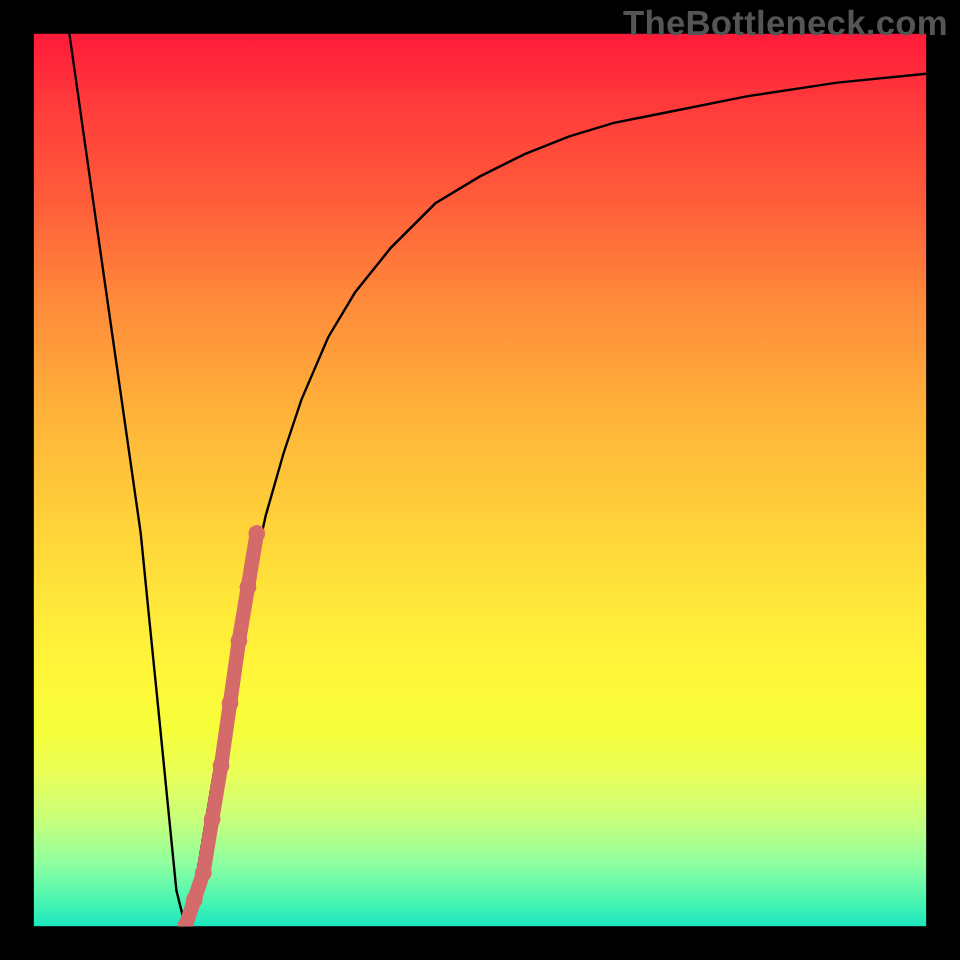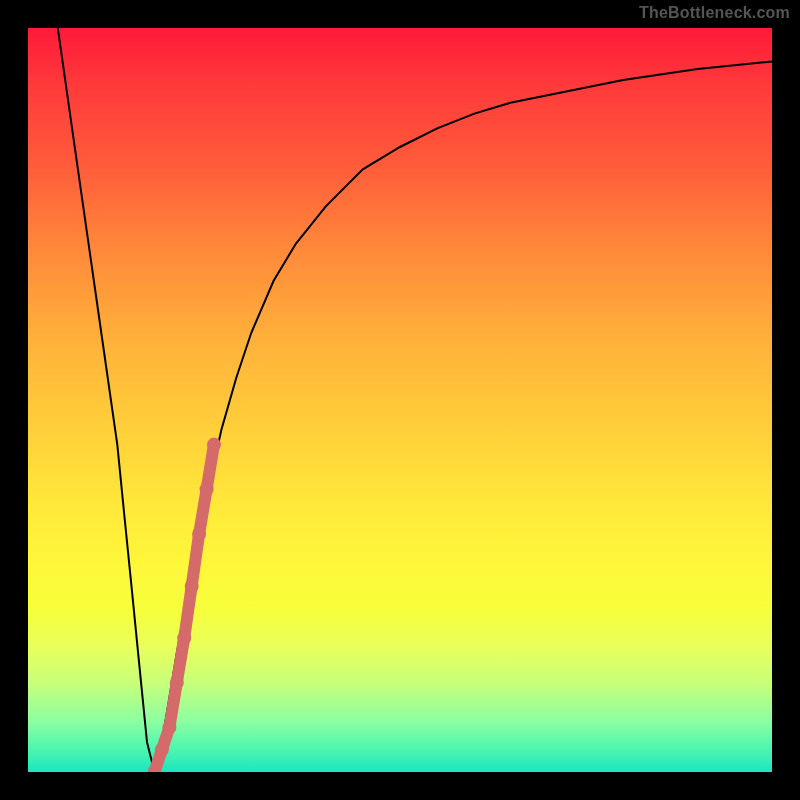--- a/index.html
+++ b/index.html
@@ -47,21 +47,21 @@
   }
   svg.overlay {
     position: absolute;
     inset: 0;
   }
   .watermark {
     position: absolute;
     top: 4px;
     right: 10px;
     font-family: Arial, Helvetica, sans-serif;
-    font-size: 16px;
+    font-size: 29px;
     font-weight: 600;
     color: #555;
     letter-spacing: 0.2px;
     user-select: none;
   }
 </style>
 </head>
 <body>
 
 <div class="frame">

